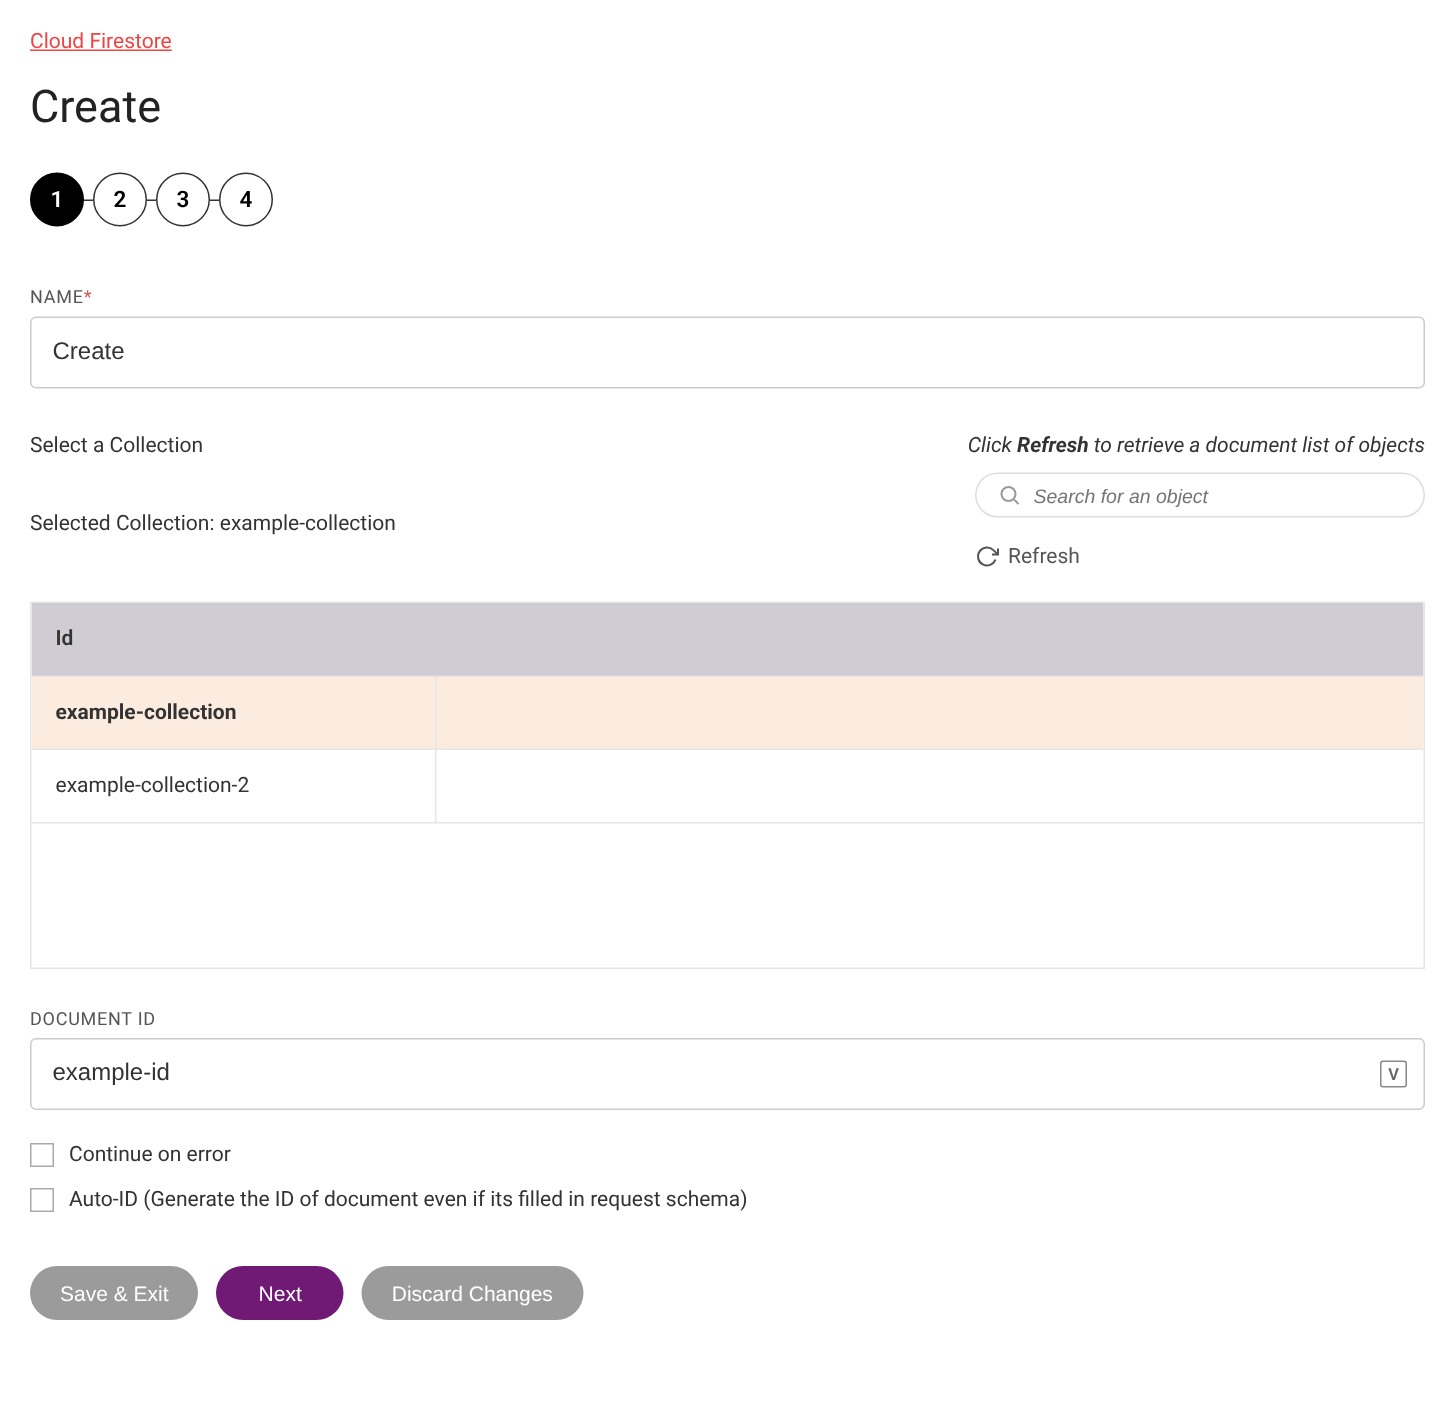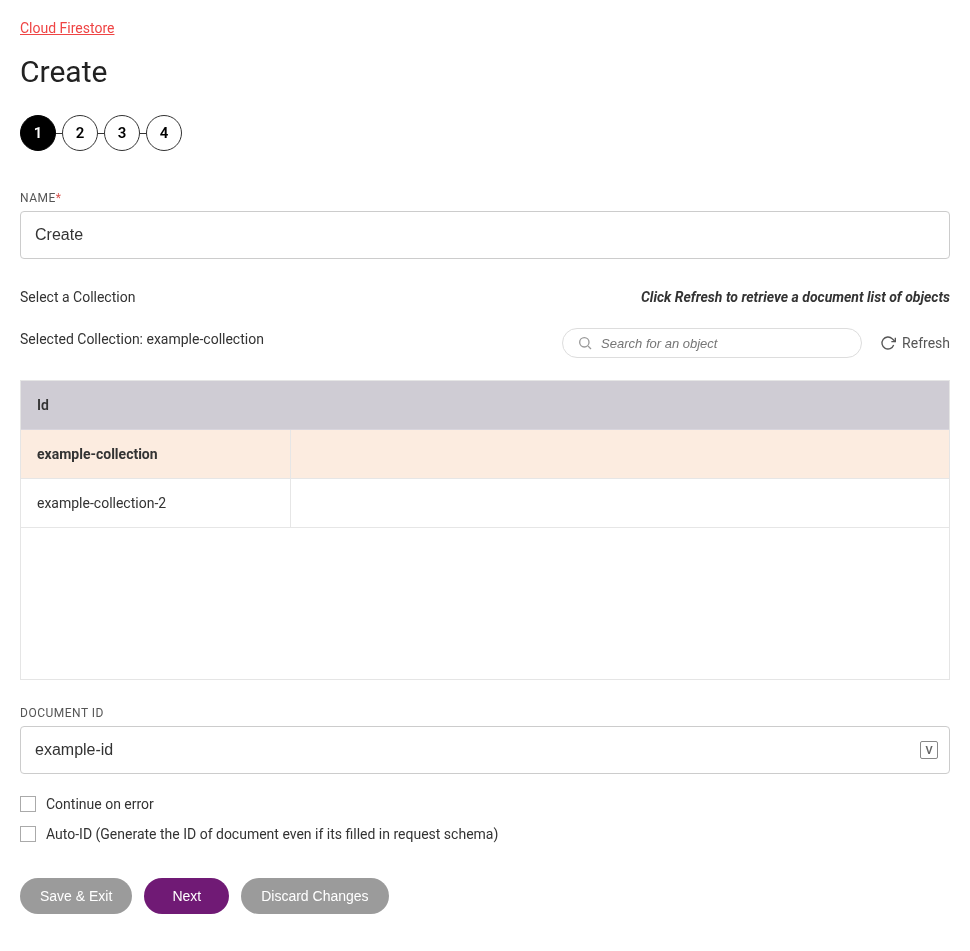--- a/index.html
+++ b/index.html
@@ -70,29 +70,30 @@
     background: #fff;
     outline: none;
   }
   .section-gap { margin-bottom: 30px; }
   .row-between {
     display: flex;
     justify-content: space-between;
     align-items: center;
   }
   .helper-text { font-size: 14px; color: #333; }
-  .helper-text em { font-style: italic; font-weight: bold; }
+  .helper-text em { font-style: italic; }
   .helper-text .bold { font-weight: 700; font-style: italic; }
   .selected-line { font-size: 14px; margin-top: 14px; }
   .selected-line .strong { font-weight: 400; }
   .search-refresh-row {
     display: flex;
-    align-items: center;
+    align-items: flex-start;
     gap: 18px;
-    margin-top: 23px;
+    margin-top: 10px;
+    flex-direction: column;
   }
   .search-box {
     display: flex;
     align-items: center;
     border: 1px solid #ddd;
     border-radius: 999px;
     padding: 6px 14px;
     width: 300px;
     background: #fff;
   }
@@ -110,21 +111,21 @@
     display: flex;
     align-items: center;
     gap: 6px;
     color: #555;
     cursor: pointer;
     font-size: 14px;
   }
   .table-wrap {
     border: 1px solid #e5e5e5;
     margin-top: 22px;
-    height: 300px;
+    height: 245px;
     overflow: hidden;
     background: #fff;
   }
   .thead {
     background: #cfccd4;
     padding: 16px 16px;
     font-weight: 600;
     font-size: 14px;
     color: #333;
     border-bottom: 1px solid #d8d5dd;

